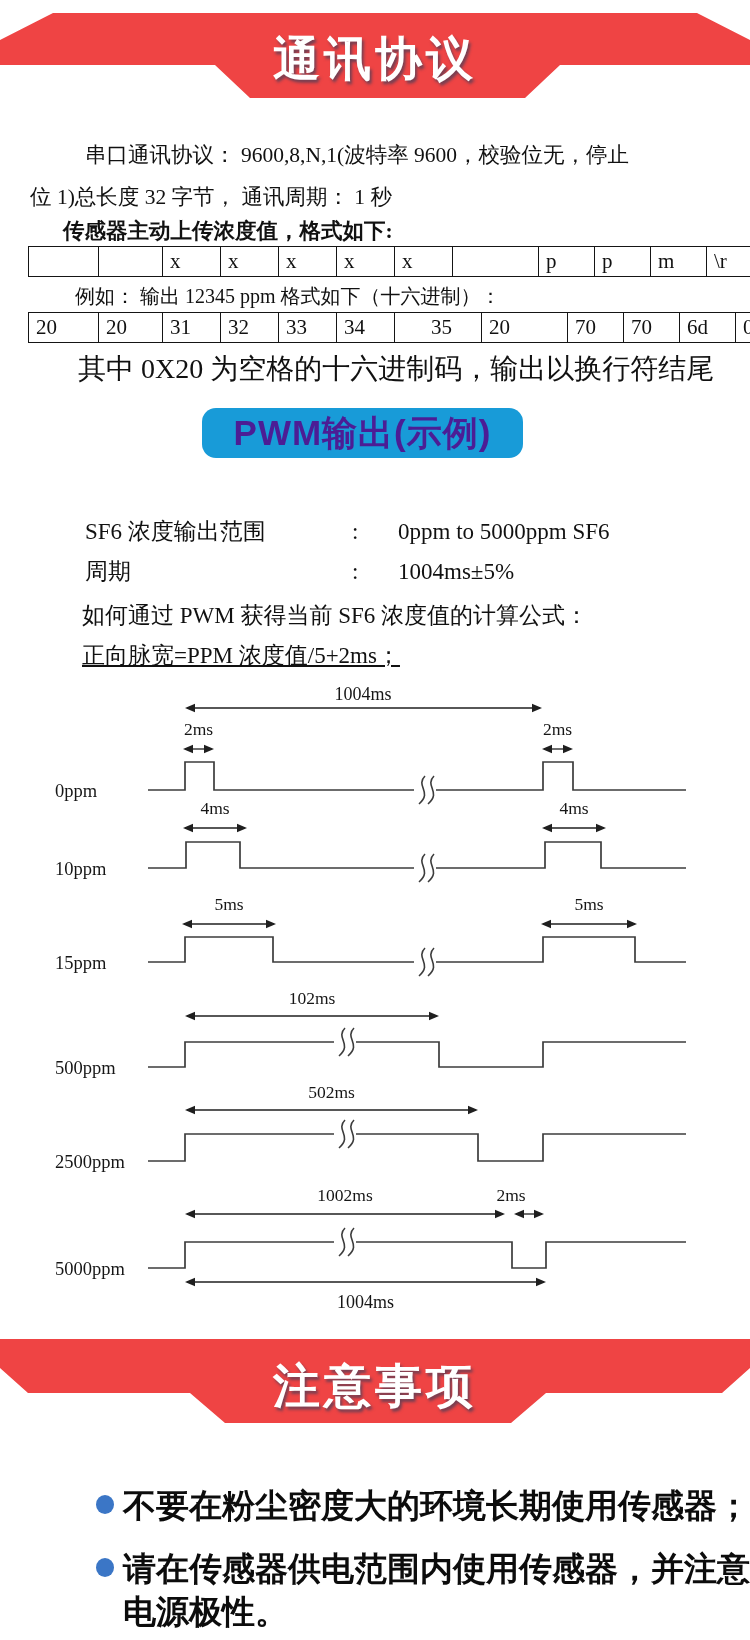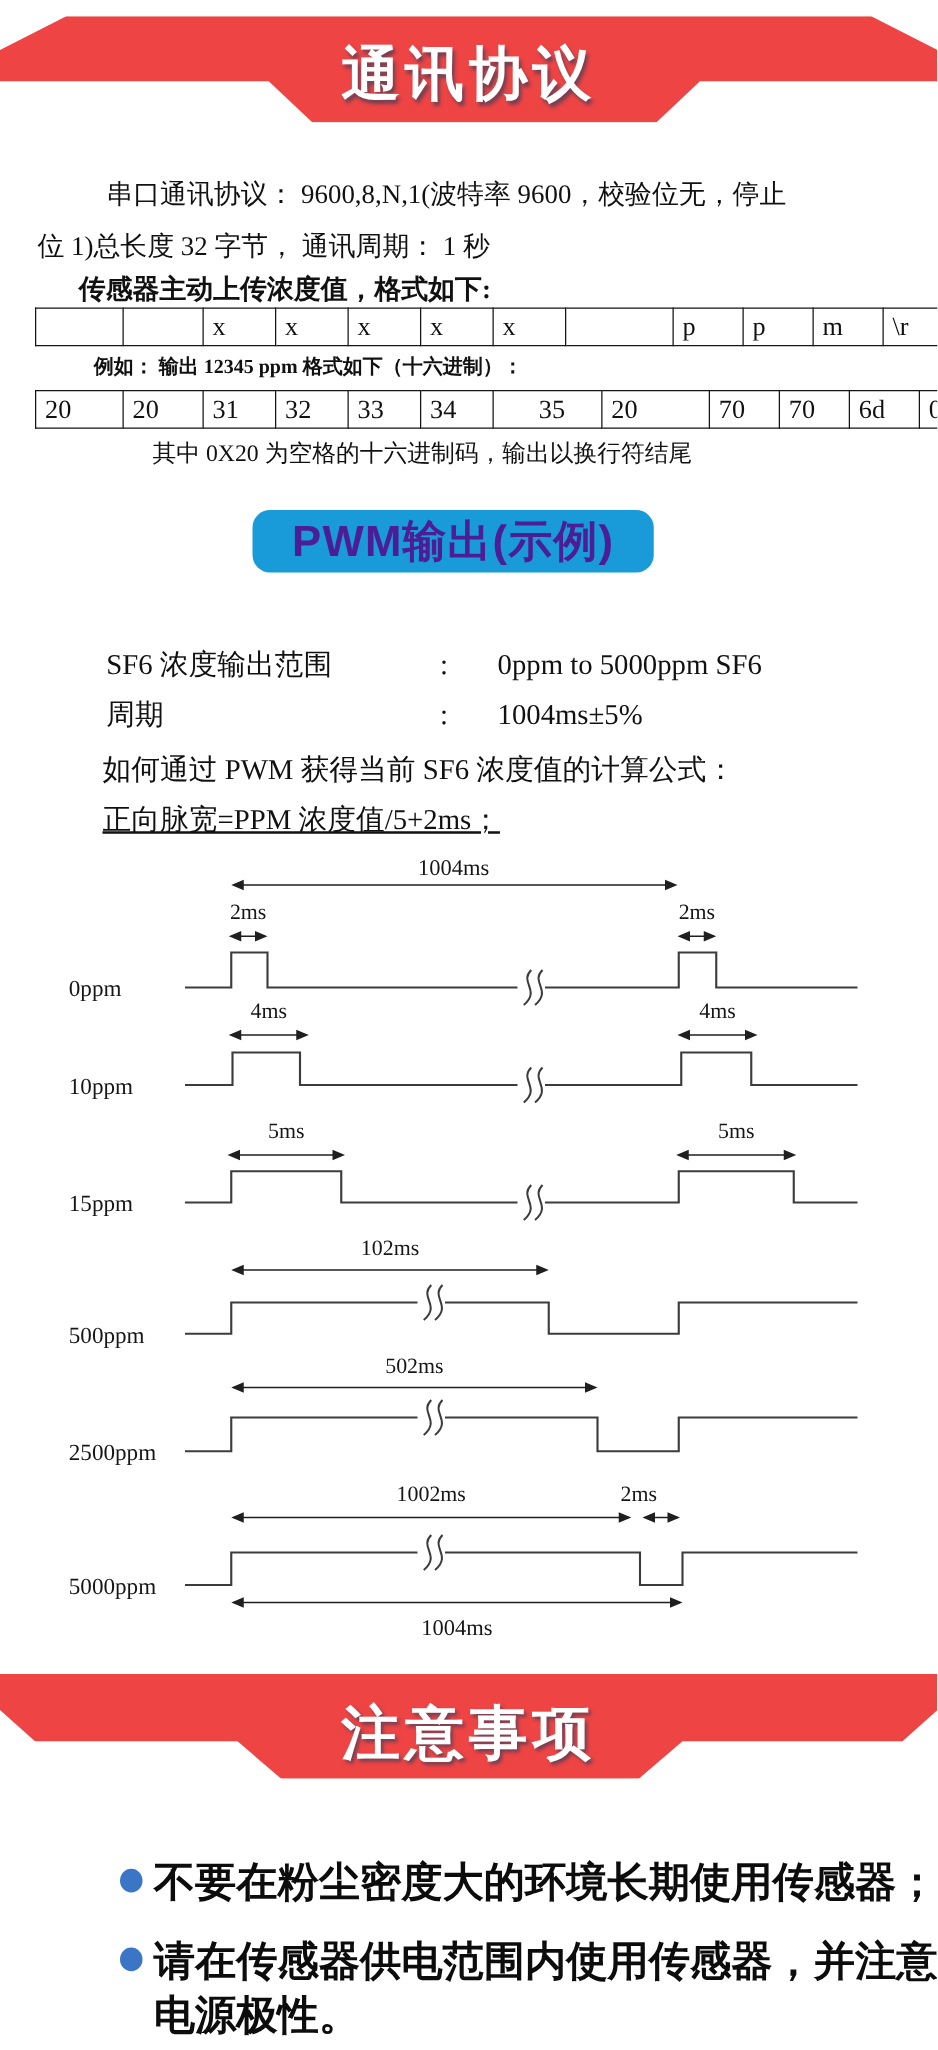--- a/index.html
+++ b/index.html
@@ -22,22 +22,22 @@
   .para1{position:absolute;top:134px;left:30px;width:695px;font-size:21.5px;line-height:42px;}
   .para1 .indent{text-indent:55px;}
   .upload-line{position:absolute;top:216px;left:63px;font-size:21.5px;font-weight:bold;}
 
   table.frame{position:absolute;left:28px;width:694px;border-collapse:collapse;table-layout:fixed;}
   table.frame td{border:1.6px solid #151515;height:29px;font-size:21px;padding:0 0 0 7px;
                  white-space:nowrap;overflow:hidden;}
   .t-format{top:246px;}
   .t-example{top:312px;}
 
-  .caption{position:absolute;top:283px;left:75px;font-size:16px;font-weight:bold;}
-  .hexnote{position:absolute;top:350px;left:78px;font-size:19px;margin-left:44px;}
+  .caption{position:absolute;top:283px;left:75px;font-size:20px;}
+  .hexnote{position:absolute;top:350px;left:78px;font-size:28px;}
 
   
   .pwm-badge{position:absolute;top:408px;left:202px;width:321px;height:50px;background:#189bd8;
     border-radius:14px;display:flex;align-items:center;justify-content:center;}
   .pwm-badge span{color:#4c1d95;font-family:"Liberation Sans","DejaVu Sans",sans-serif;
     font-weight:bold;font-size:35px;letter-spacing:1px;}
 
   
   .specs{position:absolute;top:512px;left:0;width:750px;font-size:23px;}
   .spec-row{position:relative;height:40px;line-height:40px;}

